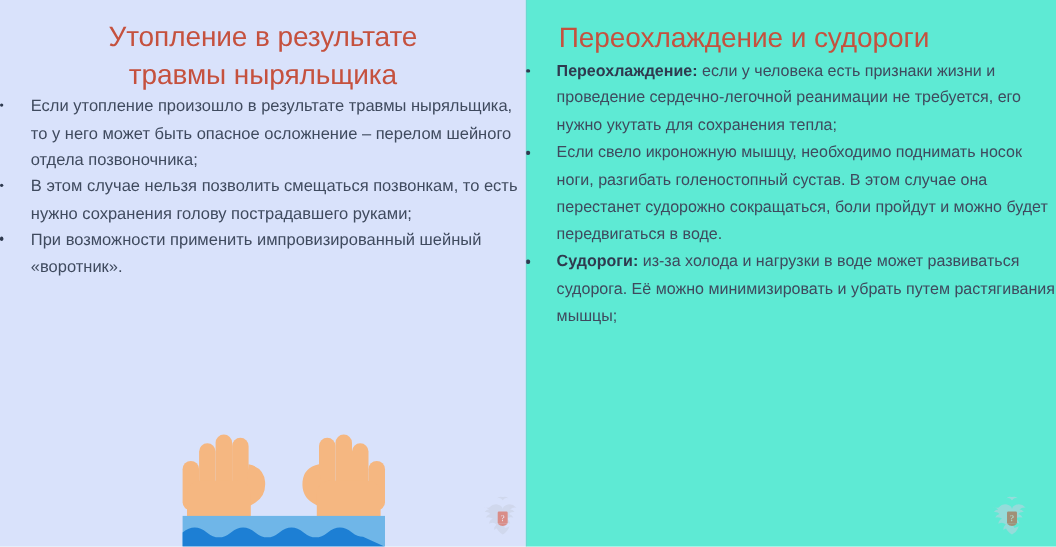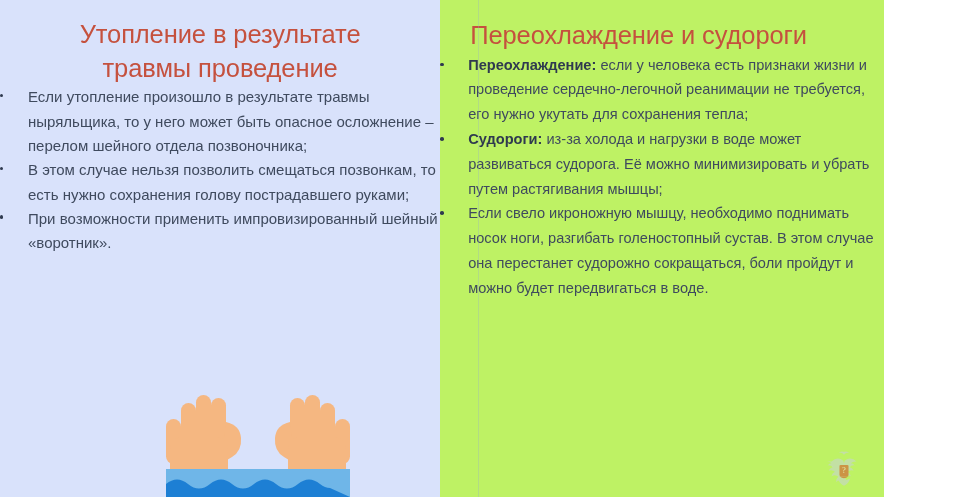--- a/index.html
+++ b/index.html
@@ -3,39 +3,39 @@
 <meta charset="utf-8">
 <title>Утопление в результате травмы ныряльщика — Переохлаждение и судороги</title>
 <style>
   html, body {
     margin: 0;
     padding: 0;
     background: #ffffff;
   }
   .slide-pair {
     position: relative;
-    width: 884px;
+    width: 960px;
     height: 497px;
     overflow: hidden;
     font-family: "Liberation Sans", "DejaVu Sans", sans-serif;
     display: flex;
   }
   .panel {
     position: relative;
     height: 497px;
     overflow: hidden;
     box-sizing: border-box;
   }
   .panel-left {
     width: 478px;
     background: #d9e2fb;
   }
   .panel-right {
     width: 482px;
-    background: #bef264;
+    background: #5eead4;
   }
 
   
   .panel-title {
     color: #c5513e;
     font-size: 25.5px;
     line-height: 1.32;
     font-weight: 400;
     letter-spacing: -0.1px;
     margin: 0;
@@ -142,21 +142,21 @@
 </style>
 </head>
 <body>
 
 <div class="slide-pair">
 
   <section class="panel panel-left">
 
     <h1 class="panel-title">
       <span class="title-line">Утопление в результате</span>
-      <span class="title-line">травмы проведение</span>
+      <span class="title-line">травмы ныряльщика</span>
     </h1>
 
     <ul class="bullets list-left">
       <li>Если утопление произошло в результате травмы ныряльщика, то у него может быть опасное осложнение – перелом шейного отдела позвоночника;</li>
       <li>В этом случае нельзя позволить смещаться позвонкам, то есть нужно сохранения голову пострадавшего руками;</li>
       <li>При возможности применить импровизированный шейный «воротник».</li>
     </ul>
 
     <div class="illustration">
       <svg viewBox="0 0 220 120" xmlns="http://www.w3.org/2000/svg">
@@ -211,22 +211,22 @@
       </svg>
     </div>
   </section>
 
   <section class="panel panel-right">
 
     <h1 class="panel-title">Переохлаждение и судороги</h1>
 
     <ul class="bullets list-right">
       <li><span class="lead">Переохлаждение:</span><span> если у человека есть признаки жизни и проведение сердечно-легочной реанимации не требуется, его нужно укутать для сохранения тепла;</span></li>
+      <li><span class="lead"></span><span>Если свело икроножную мышцу, необходимо поднимать носок ноги, разгибать голеностопный сустав. В этом случае она перестанет судорожно сокращаться, боли пройдут и можно будет передвигаться в воде.</span></li>
       <li><span class="lead">Судороги:</span><span> из-за холода и нагрузки в воде может развиваться судорога. Её можно минимизировать и убрать путем растягивания мышцы;</span></li>
-      <li><span class="lead"></span><span>Если свело икроножную мышцу, необходимо поднимать носок ноги, разгибать голеностопный сустав. В этом случае она перестанет судорожно сокращаться, боли пройдут и можно будет передвигаться в воде.</span></li>
     </ul>
 
     <div class="emblem emblem-right">
       <svg viewBox="0 0 60 70" xmlns="http://www.w3.org/2000/svg">
         <g fill="#c9cfe0" opacity="0.95">
           <path d="M30 8 q-4 -5 -9 -3 q3 -4 9 -2 q6 -2 9 2 q-5 -2 -9 3 z"></path>
           <path d="M8 20 q8 -8 17 -4 q5 2 5 7 q0 -5 5 -7 q9 -4 17 4
                    q-6 -1 -10 3 q4 0 7 4 q-6 -1 -9 3
                    q5 1 7 6 q-7 -2 -11 2 q5 2 6 8
                    q-7 -4 -12 1 q4 3 4 9

